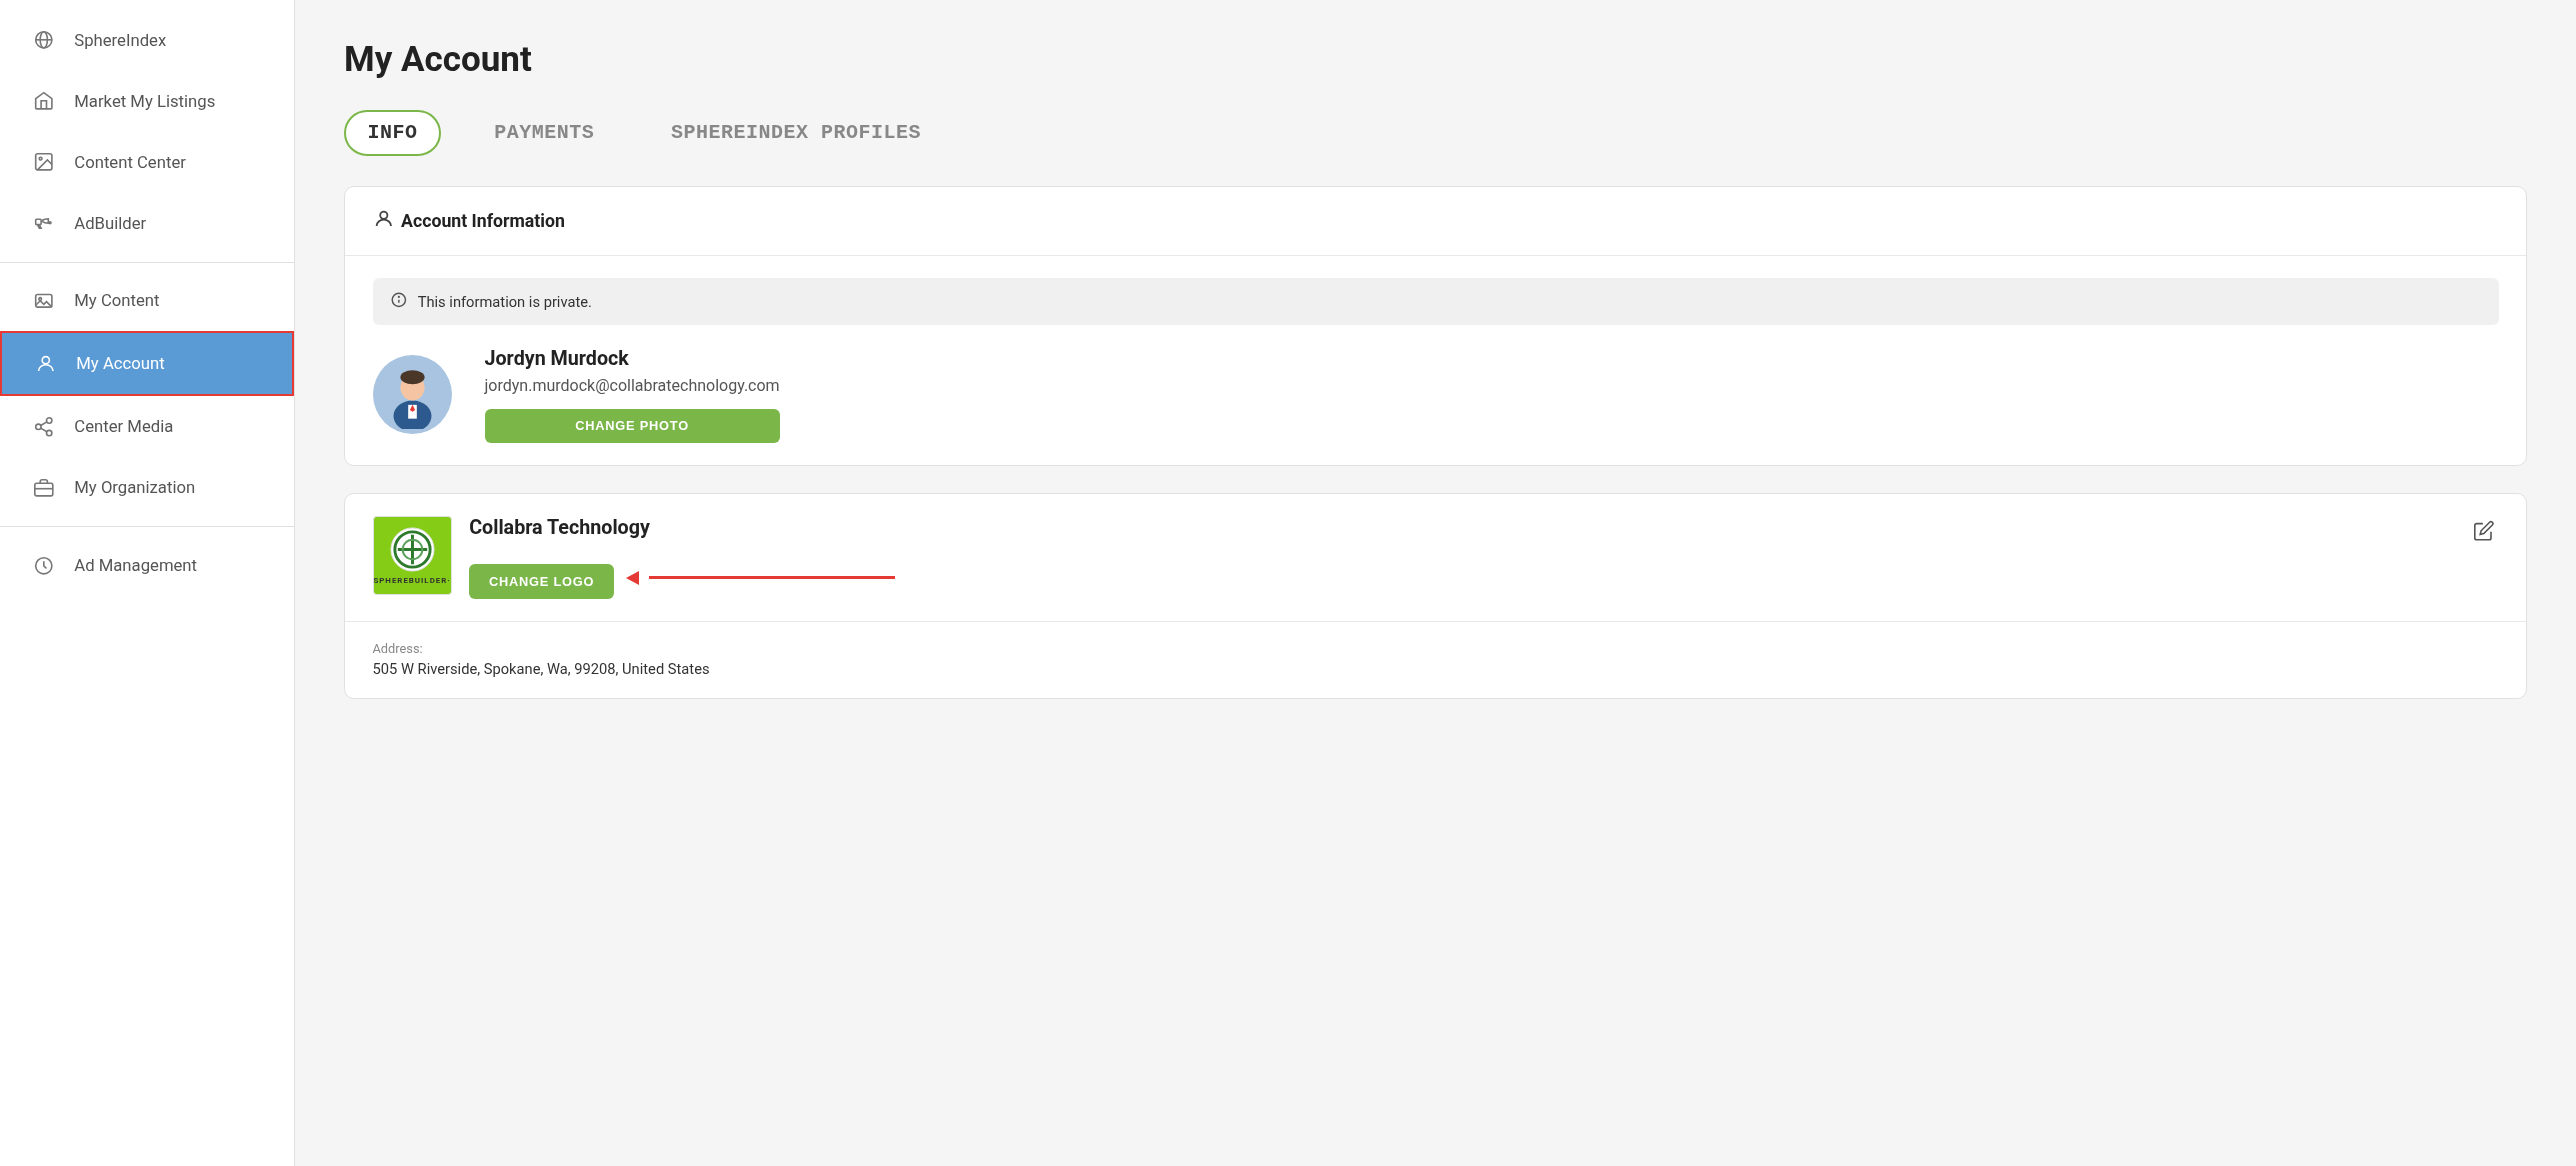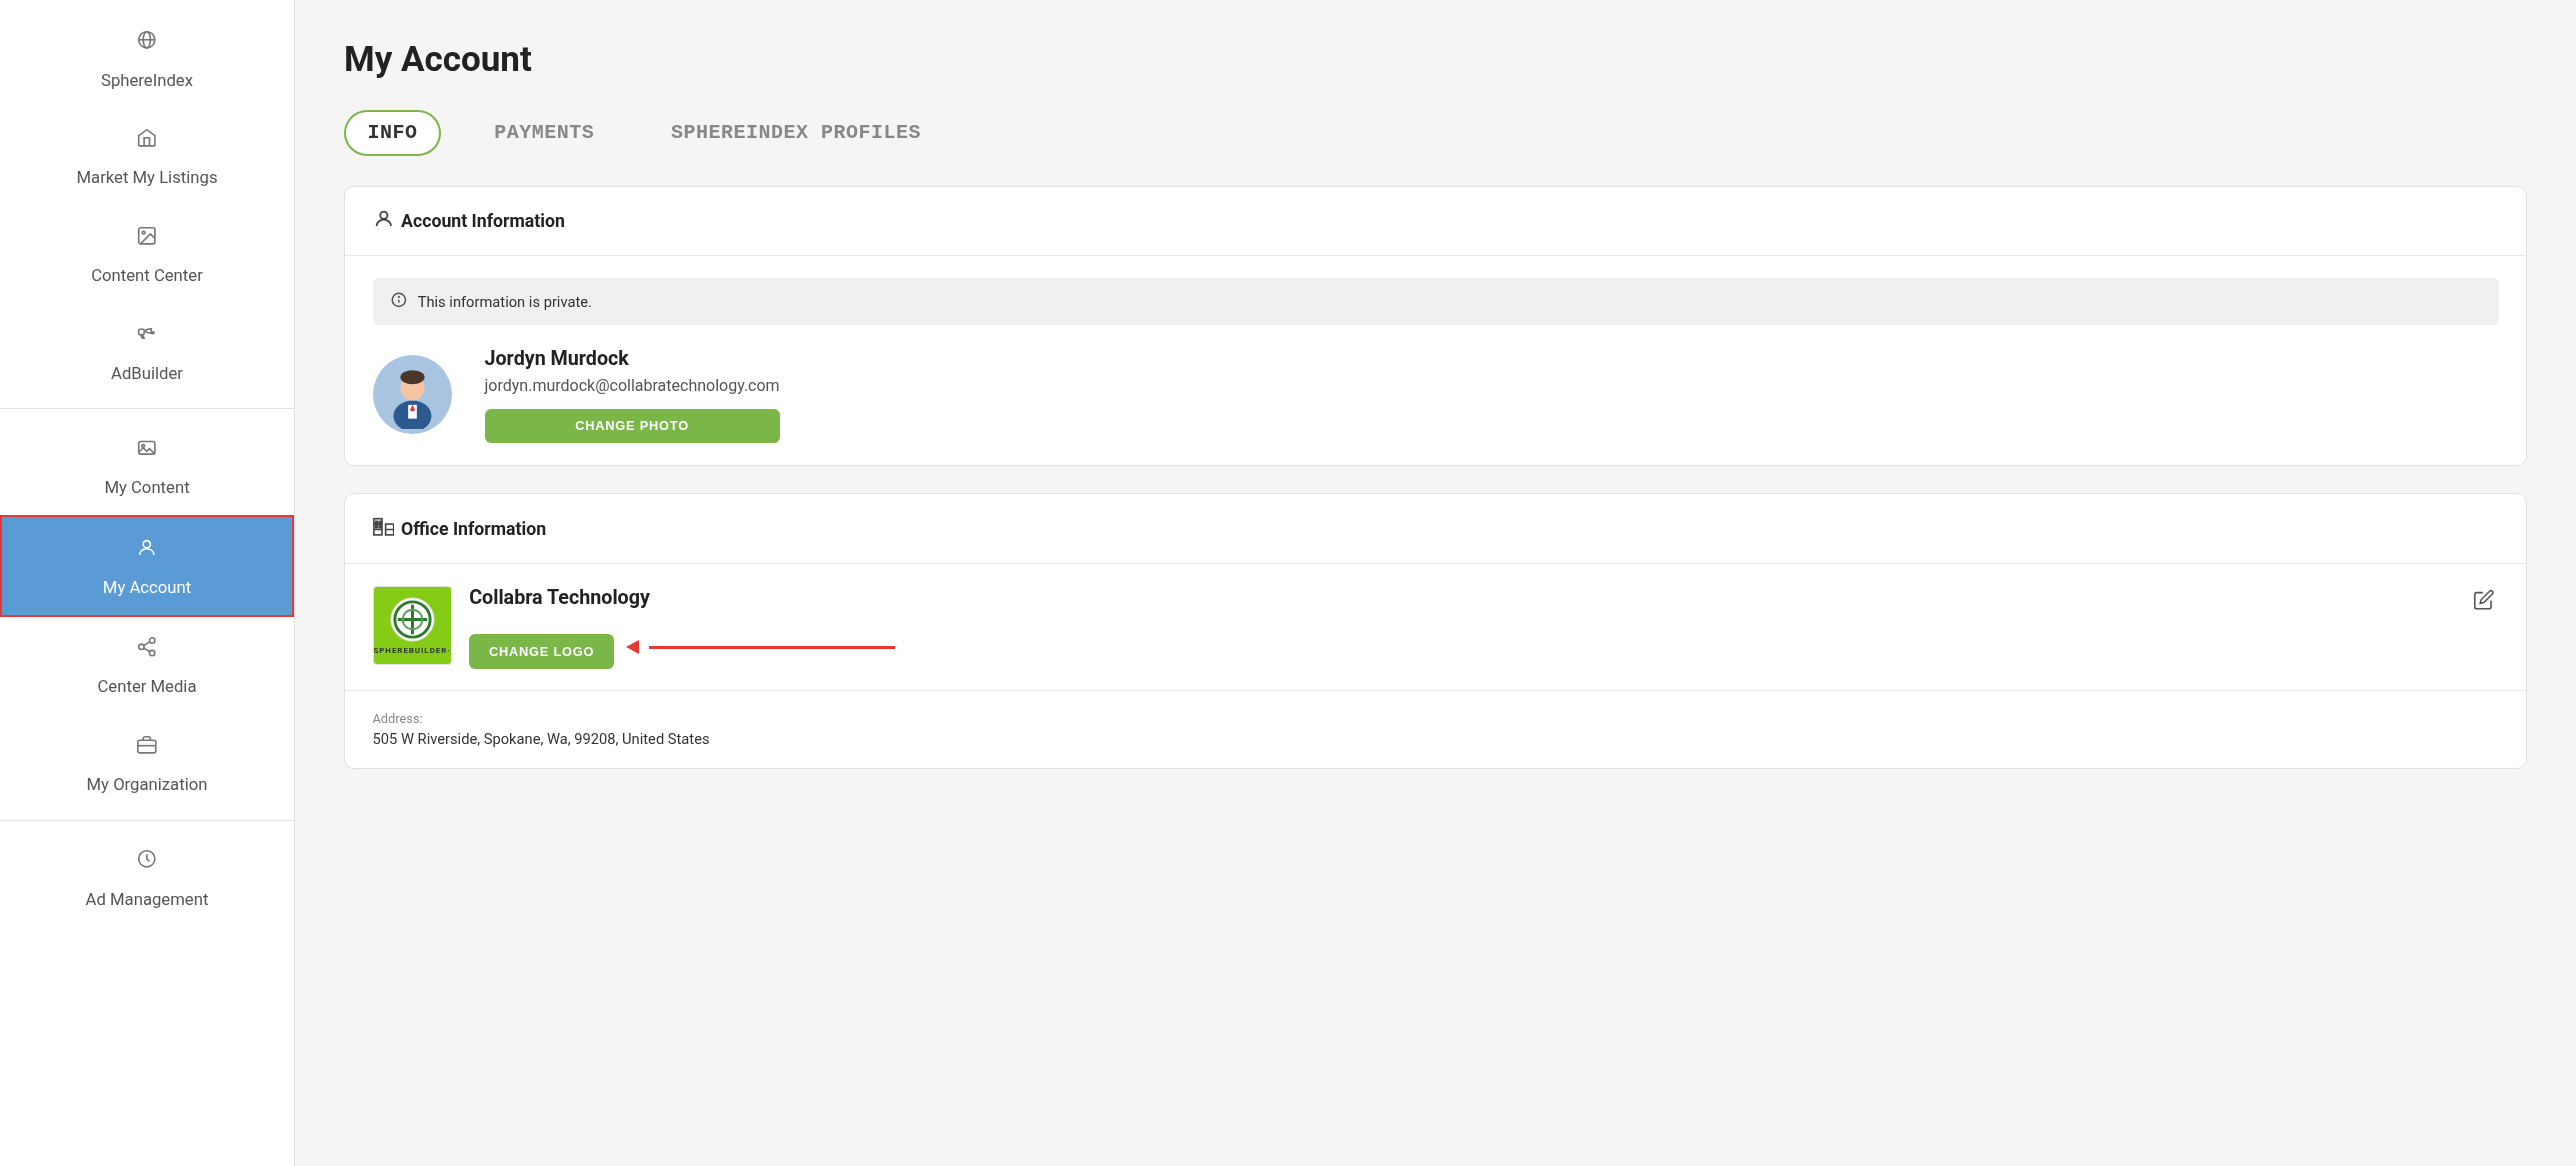--- a/index.html
+++ b/index.html
@@ -17,21 +17,20 @@
     }
     .sidebar-item {
       display: flex;
       align-items: center;
       padding: 17.7px 31px;
       cursor: pointer;
       color: #555;
       font-size: 16.7px;
       gap: 17.7px;
       transition: background 0.15s;
-      flex-direction: column;
     }
     .sidebar-item.active {
       background: #5b9bd5;
       color: #fff;
       border: 2px solid #e53935;
     }
     .sidebar-item .icon {
       width: 25.6px;
       height: 25.6px;
       display: flex;
@@ -388,34 +387,20 @@
         <div class="account-details">
           <span class="account-name">Jordyn Murdock</span>
           <span class="account-email">jordyn.murdock@collabratechnology.com</span>
           <button class="btn-green">CHANGE PHOTO</button>
         </div>
       </div>
     </div>
   </div>
 
   <div class="card">
-    <div class="card-header">
-      <span>
-        <svg viewBox="0 0 24 24" width="21.6" height="21.6" fill="none" stroke="#444" stroke-width="1.8">
-          <rect x="1" y="3" width="9" height="18"></rect>
-          <rect x="14" y="9" width="9" height="12"></rect>
-          <path d="M1 9h9M1 15h9M14 15h9"></path>
-          <rect x="3" y="6" width="2" height="2" fill="#444"></rect>
-          <rect x="7" y="6" width="2" height="2" fill="#444"></rect>
-          <rect x="3" y="11" width="2" height="2" fill="#444"></rect>
-          <rect x="7" y="11" width="2" height="2" fill="#444"></rect>
-        </svg>
-      </span>
-      <span class="card-header-title">Office Information</span>
-    </div>
     <div class="card-body">
       <div class="office-row">
         <div class="office-logo-area">
           <div class="office-logo">
 
             <svg viewBox="0 0 50 50" width="43" height="43">
               <circle cx="25" cy="25" r="22" fill="#fff" stroke="#e0e0e0" stroke-width="1"></circle>
 
               <circle cx="25" cy="25" r="18" fill="none" stroke="#2d7a2d" stroke-width="3"></circle>
               <path d="M25 10 V40 M10 25 H40" stroke="#2d7a2d" stroke-width="3"></path>

